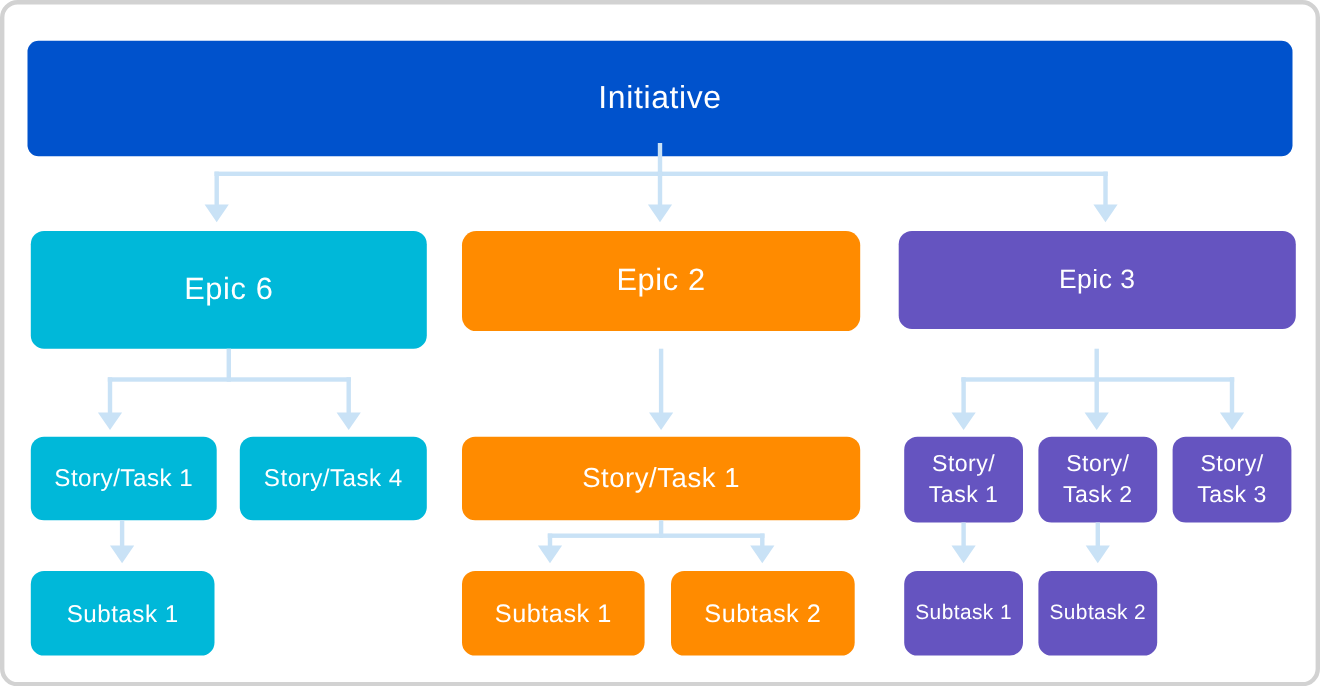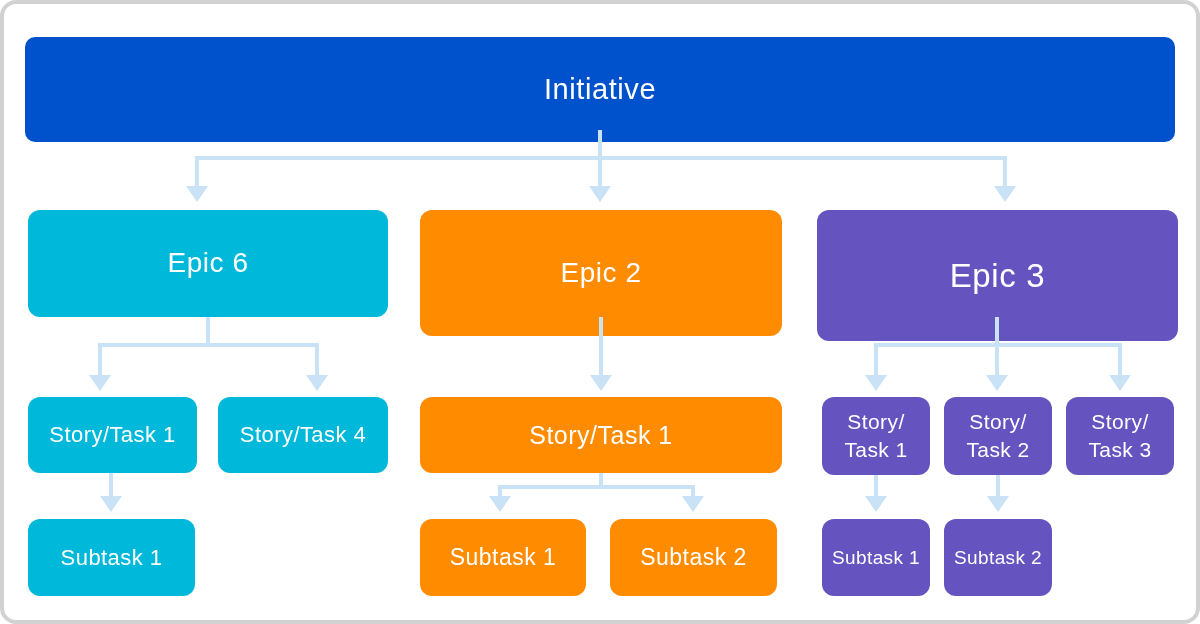--- a/index.html
+++ b/index.html
@@ -12,22 +12,22 @@
   .canvas{position:absolute;left:0;top:0;width:1200px;height:624px;
     font-family:"Liberation Sans",sans-serif;}
   .node{
     position:absolute;display:flex;align-items:center;justify-content:center;
     color:var(--color-label_text,#ffffff);text-align:center;border-radius:12px;
     white-space:pre-line;letter-spacing:0.02em;line-height:1.32;
   }
   
   .initiative{left:25px;top:25px;width:1150px;height:105px;font-size:29px;border-radius:10px;background:var(--color-initiative);margin-top:12px;}
   .epic1{left:28px;top:210px;width:360px;height:107px;font-size:28px;background:var(--color-epic_teal);}
-  .epic2{left:420px;top:210px;width:362px;height:126px;font-size:28px;background:var(--color-epic_orange);}
-  .epic3{left:817px;top:210px;width:361px;height:131px;font-size:33px;background:var(--color-epic_purple);}
+  .epic2{left:420px;top:210px;width:362px;height:91px;font-size:28px;background:var(--color-epic_orange);border-radius:13px;}
+  .epic3{left:817px;top:210px;width:361px;height:89px;font-size:24px;background:var(--color-epic_purple);}
   .story1a{left:28px;top:397px;width:169px;height:76px;font-size:22px;background:var(--color-epic_teal);}
   .story1b{left:218px;top:397px;width:170px;height:76px;font-size:22px;background:var(--color-epic_teal);}
   .story2a{left:420px;top:397px;width:362px;height:76px;font-size:25px;background:var(--color-epic_orange);}
   .story3a{left:822px;top:397px;width:108px;height:78px;font-size:21px;background:var(--color-epic_purple);}
   .story3b{left:944px;top:397px;width:108px;height:78px;font-size:21px;background:var(--color-epic_purple);}
   .story3c{left:1066px;top:397px;width:108px;height:78px;font-size:21px;background:var(--color-epic_purple);}
   .sub1a{left:28px;top:519px;width:167px;height:77px;font-size:22px;background:var(--color-epic_teal);}
   .sub2a{left:420px;top:519px;width:166px;height:77px;font-size:23px;background:var(--color-epic_orange);}
   .sub2b{left:610px;top:519px;width:167px;height:77px;font-size:23px;background:var(--color-epic_orange);}
   .sub3a{left:822px;top:519px;width:108px;height:77px;font-size:19px;background:var(--color-epic_purple);}

